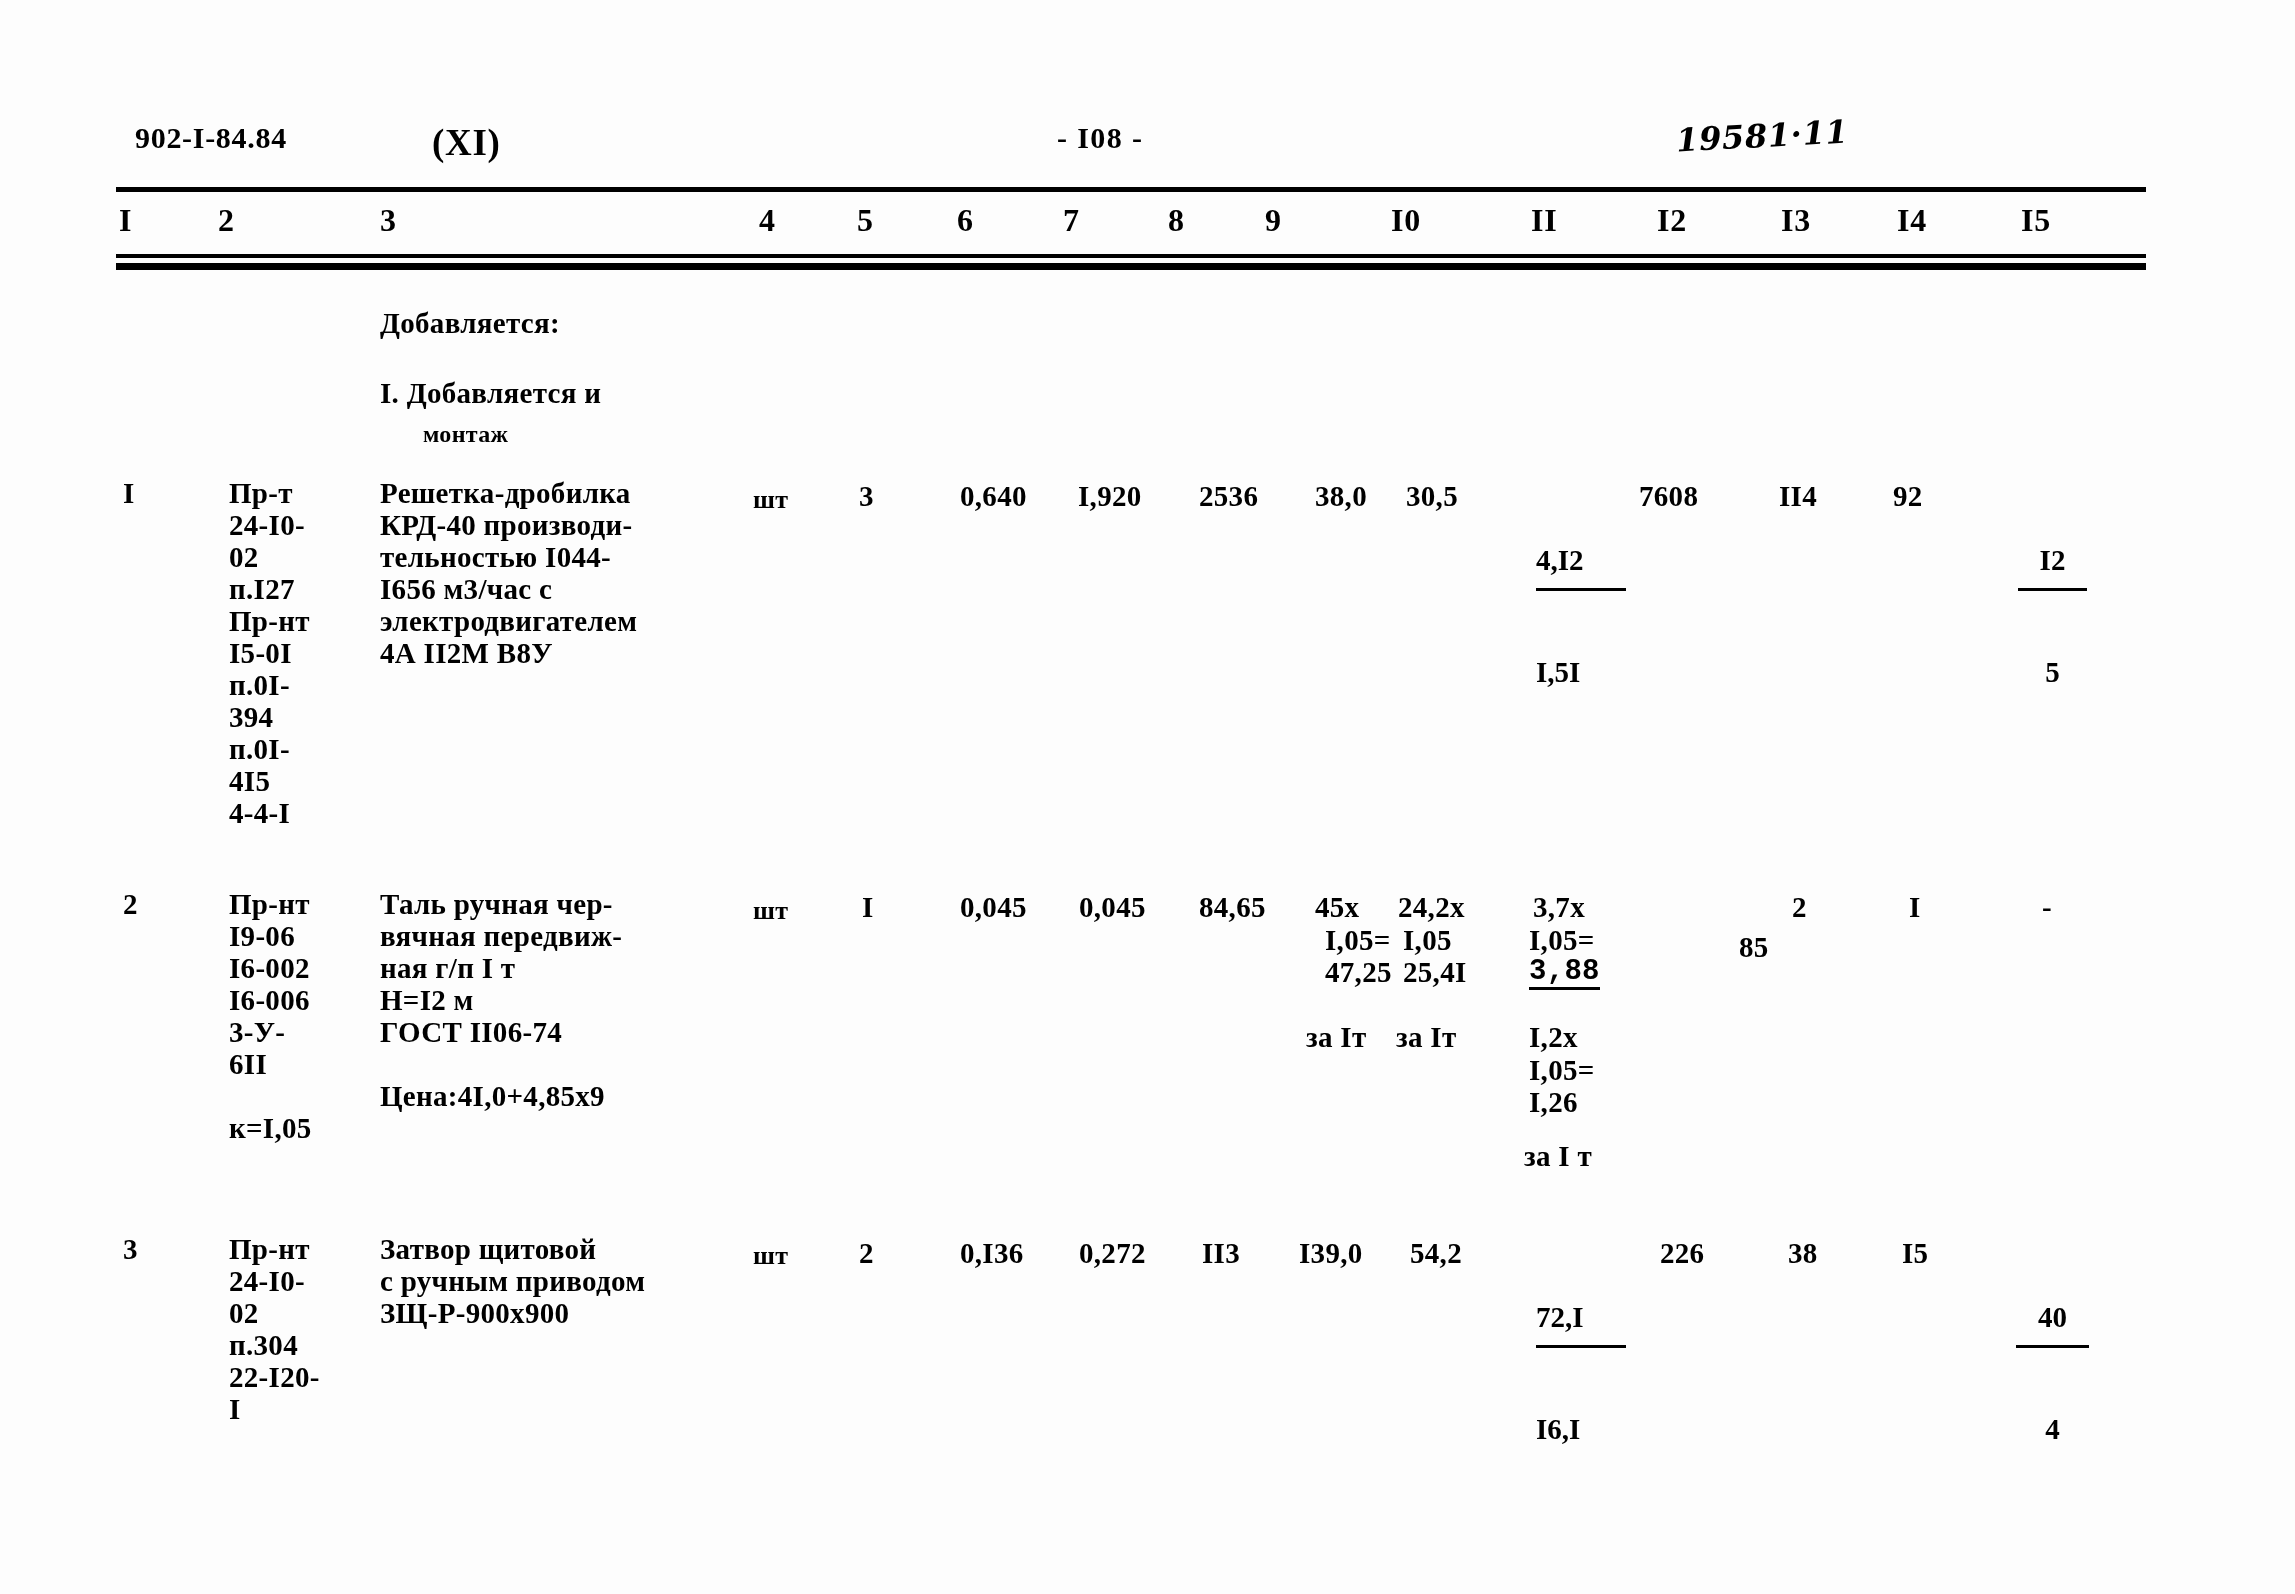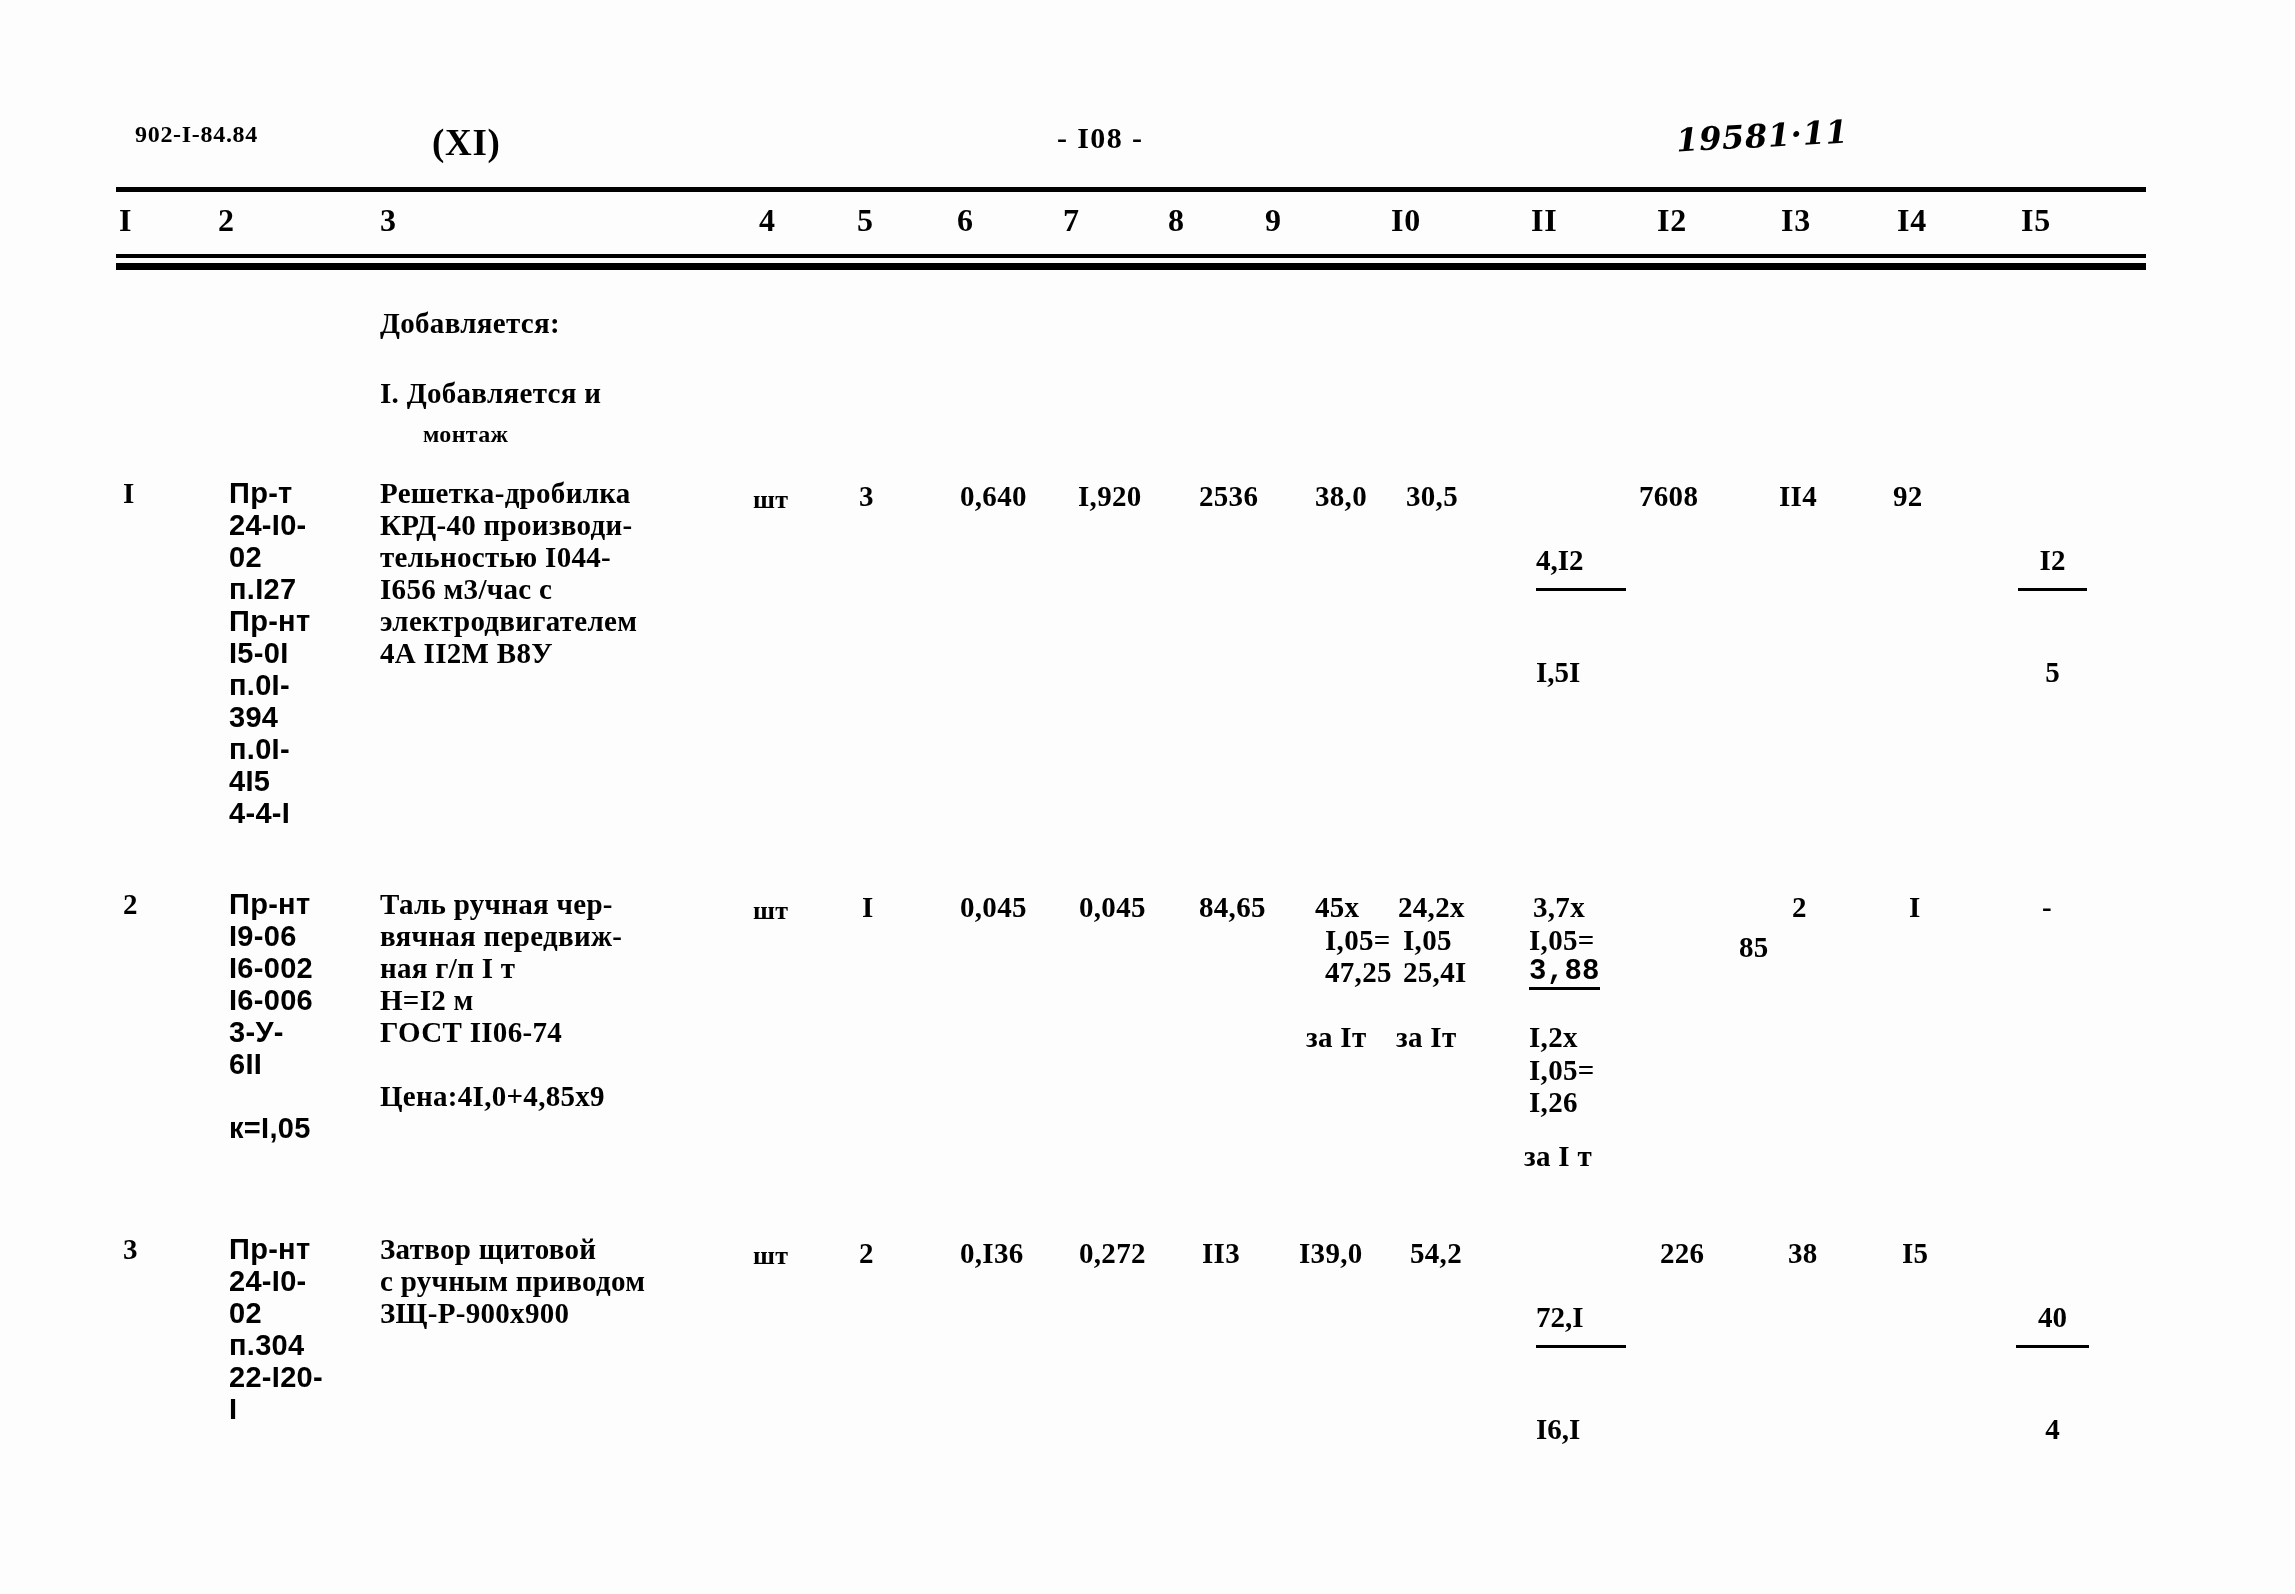--- a/index.html
+++ b/index.html
@@ -27,21 +27,21 @@
     position: absolute;
     top: 121px;
     left: 0;
     width: 100%;
     height: 48px;
   }
   .hdr-doc {
     position: absolute;
     left: 135px;
     top: 0;
-    font-size: 24px;
+    font-size: 30px;
     font-weight: 700;
     letter-spacing: 0.7px;
     white-space: nowrap;
   }
   .hdr-vol {
     position: absolute;
     left: 432px;
     top: 0;
     font-size: 37px;
     font-weight: 700;
@@ -96,21 +96,21 @@
   
   .body-text {
     position: absolute;
     font-size: 29px;
     font-weight: 700;
     line-height: 32px;
     white-space: pre;
     letter-spacing: 0.3px;
   }
   .mono-col {
-    font-family: Liberation Sans, sans-serif;
+    font-family: Liberation Serif, serif;
   }
 
   .frac {
     position: absolute;
     font-size: 29px;
     font-weight: 700;
     line-height: 32px;
     text-align: center;
     white-space: pre;
   }

